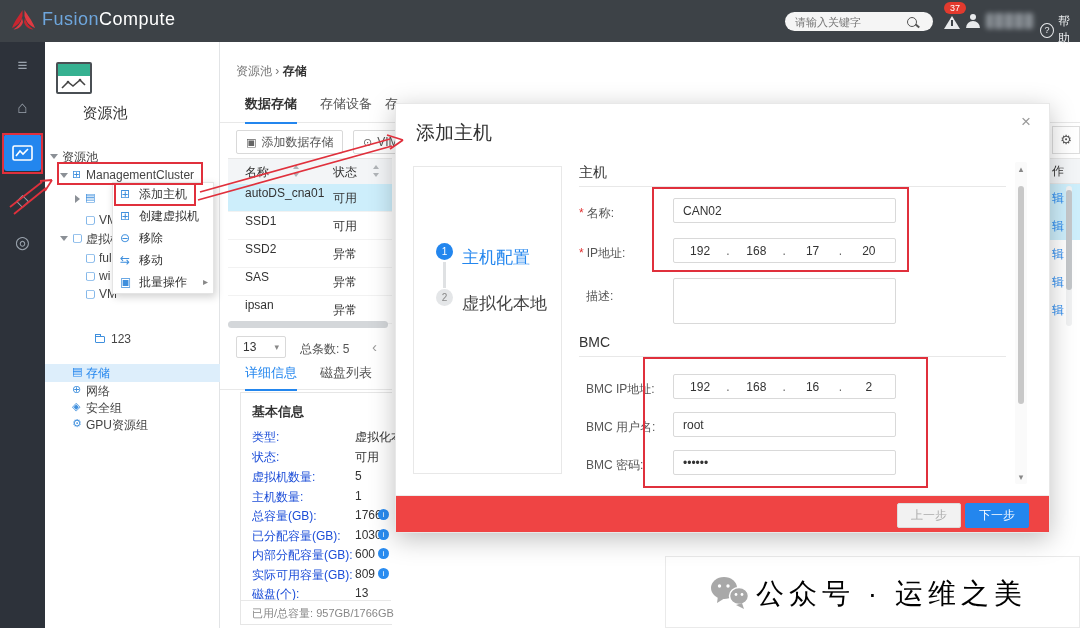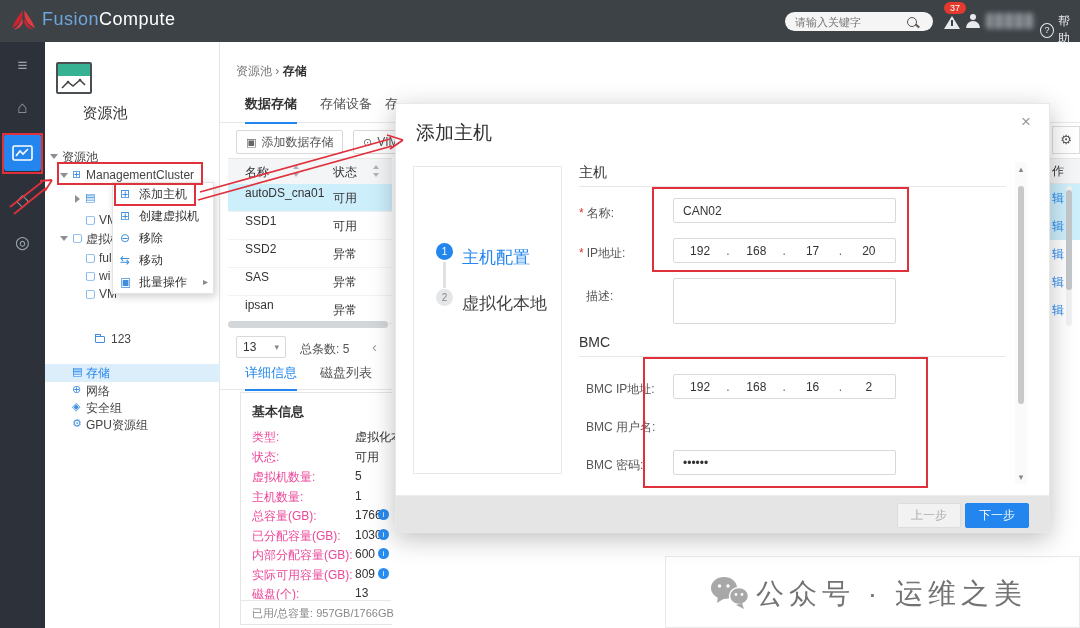--- a/index.html
+++ b/index.html
@@ -67,21 +67,21 @@
   .pselect{left:236px;top:336px;width:50px;height:22px;border:1px solid #d9d9d9;border-radius:2px;font-size:12px;color:#333;display:flex;align-items:center;justify-content:space-between;padding:0 6px;box-sizing:border-box;}
   .ptotal{left:300px;top:341px;font-size:12px;color:#555;}
   .pprev{left:372px;top:338px;font-size:15px;color:#999;}
   .dtab{position:absolute;top:0;height:25px;font-size:13px;color:#555;}
   .dtabsrow{left:220px;top:364px;width:172px;height:26px;border-bottom:1px solid #e8e8e8;box-sizing:border-box;}
   .dtab.active{color:#2386ee;border-bottom:2px solid #2386ee;}
   
   .dcard{left:240px;top:392px;width:152px;height:233px;background:#fff;border:1px solid #e6e6e6;border-right:none;box-sizing:border-box;}
   .dtitle{left:252px;top:403px;font-size:13px;font-weight:bold;color:#333;}
   .irow{left:252px;height:18px;font-size:12px;white-space:nowrap;}
-  .irow .il{color:#ec4899;}
+  .irow .il{color:#1d4ed8;}
   .irow .iv{position:absolute;left:103px;color:#333;}
   .ilink{position:absolute;left:143px;color:#2386ee;}
   .info-i{position:absolute;left:126px;top:1px;width:11px;height:11px;background:#2a8cf0;color:#fff;border-radius:50%;font-size:8px;text-align:center;line-height:11px;font-style:normal;}
   .usage{left:252px;top:606px;font-size:11px;color:#888;white-space:nowrap;}
   
   .gearbox{left:1052px;top:126px;width:26px;height:26px;border:1px solid #ddd;background:#fff;text-align:center;line-height:26px;font-size:13px;color:#555;}
   .ophead{left:1046px;top:158px;width:34px;height:26px;background:#f3f5f7;border-top:1px solid #e8e8e8;border-bottom:1px solid #e8e8e8;box-sizing:border-box;font-size:12px;color:#333;line-height:24px;padding-left:6px;}
   .opcell{left:1046px;width:34px;height:28px;font-size:12px;color:#2386ee;line-height:28px;padding-left:6px;box-sizing:border-box;}
   .opcell.hl{background:#cdeefb;}
   .vscroll-bg{left:1066px;top:186px;width:6px;height:140px;background:#f0f1f2;border-radius:3px;}
@@ -103,29 +103,29 @@
   .req{color:#e03030;margin-right:3px;}
   .finput{position:absolute;width:223px;height:25px;border:1px solid #d9d9d9;border-radius:2px;font-size:12px;color:#333;padding:0 9px;box-sizing:border-box;outline:none;background:#fff;font-family:"Liberation Sans","DejaVu Sans",sans-serif;}
   .ipbox{position:absolute;width:223px;height:25px;border:1px solid #d9d9d9;border-radius:2px;display:flex;align-items:center;box-sizing:border-box;font-size:12px;color:#333;}
   .oct{flex:1;text-align:center;}
   .dot{width:4px;color:#666;}
   .dot::after{content:".";}
   .ftext{position:absolute;width:223px;height:46px;border:1px solid #d9d9d9;border-radius:2px;box-sizing:border-box;background:#fff;}
   .mscroll{position:absolute;right:22px;top:58px;width:12px;height:322px;background:#fafafa;border-radius:2px;}
   .mscroll .arr{position:absolute;left:0;width:12px;text-align:center;font-size:9px;color:#888;}
   .mscroll .thumb{position:absolute;left:3px;top:24px;width:6px;height:218px;background:#c8c8c8;border-radius:3px;}
-  .mfooter{position:absolute;left:0;bottom:0;width:100%;height:37px;background:#e5e5e5;border-top:1px solid #ececec;box-sizing:border-box;}
+  .mfooter{position:absolute;left:0;bottom:0;width:100%;height:37px;background:#ef4444;border-top:1px solid #ececec;box-sizing:border-box;}
   .btn-prev{position:absolute;right:88px;top:7px;width:62px;height:23px;background:#f2f2f2;border:1px solid #ddd;border-radius:2px;color:#aaa;font-size:12px;text-align:center;line-height:23px;}
   .btn-next{position:absolute;right:20px;top:7px;width:62px;height:23px;background:#2386ee;border:1px solid #2386ee;border-radius:2px;color:#fff;font-size:12px;text-align:center;line-height:23px;}
   
   .anno{border:2px solid #e0303c;box-sizing:border-box;z-index:60;pointer-events:none;}
   #arrows{left:0;top:0;z-index:59;pointer-events:none;}
   
   .wmcard{left:665px;top:556px;width:415px;height:72px;background:#fff;border:1px solid #eaeaea;box-sizing:border-box;z-index:5;}
-  .wmtext{position:absolute;left:90px;top:18px;font-size:28px;color:#737373;letter-spacing:5px;white-space:nowrap;}
+  .wmtext{position:absolute;left:90px;top:18px;font-size:28px;color:#000000;letter-spacing:5px;white-space:nowrap;}
   .wmicon{position:absolute;left:42px;top:18px;}
 </style>
 </head>
 <body>
 
 <div id="screen">
 
   <div class="ab topbar">
     <svg class="ab" style="left:10px;top:8px" width="27" height="26" viewBox="0 0 27 26">
       <path d="M12.5 2 C9.5 7.5 5.5 11 2 20 C8 17.5 11 13.5 12.5 8 Z" fill="#c9252f"></path>
@@ -376,20 +376,21 @@
       <span class="oct">192</span>
         <span class="dot"></span>
       <span class="oct">168</span>
         <span class="dot"></span>
       <span class="oct">16</span>
         <span class="dot"></span>
       <span class="oct">2</span>
     </div>
 
     <div class="flabel" style="left:190px;top:315px">BMC 用户名:</div>
+    <input class="finput" style="left: 277px; top: 308px;" value="root">
 
     <div class="flabel" style="left:190px;top:353px">BMC 密码:</div>
     <input class="finput" style="left: 277px; top: 346px;" value="••••••">
 
     <div class="mscroll">
       <div class="arr" style="top:2px">▴</div>
       <div class="thumb"></div>
       <div class="arr" style="bottom:2px">▾</div>
     </div>
 

